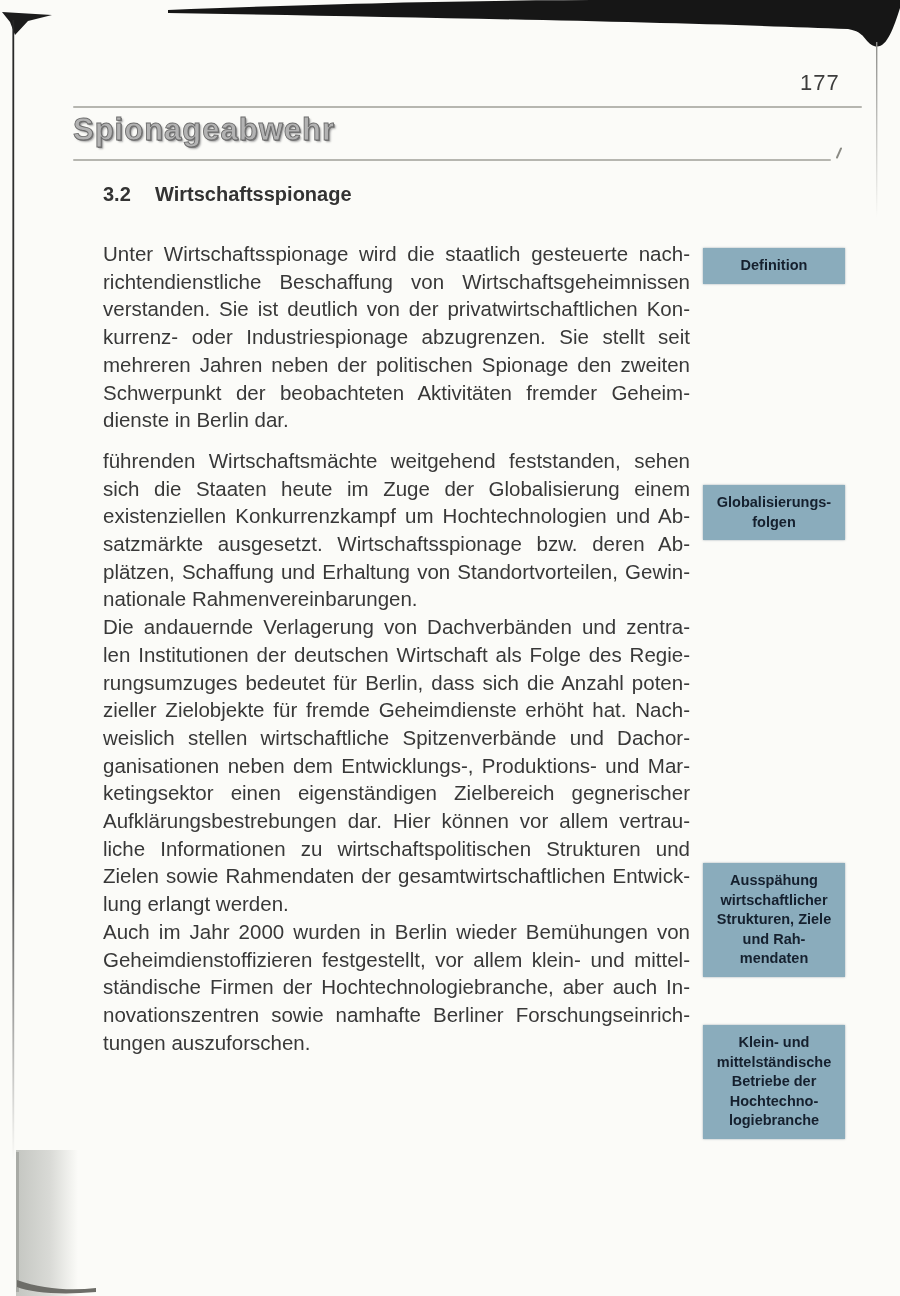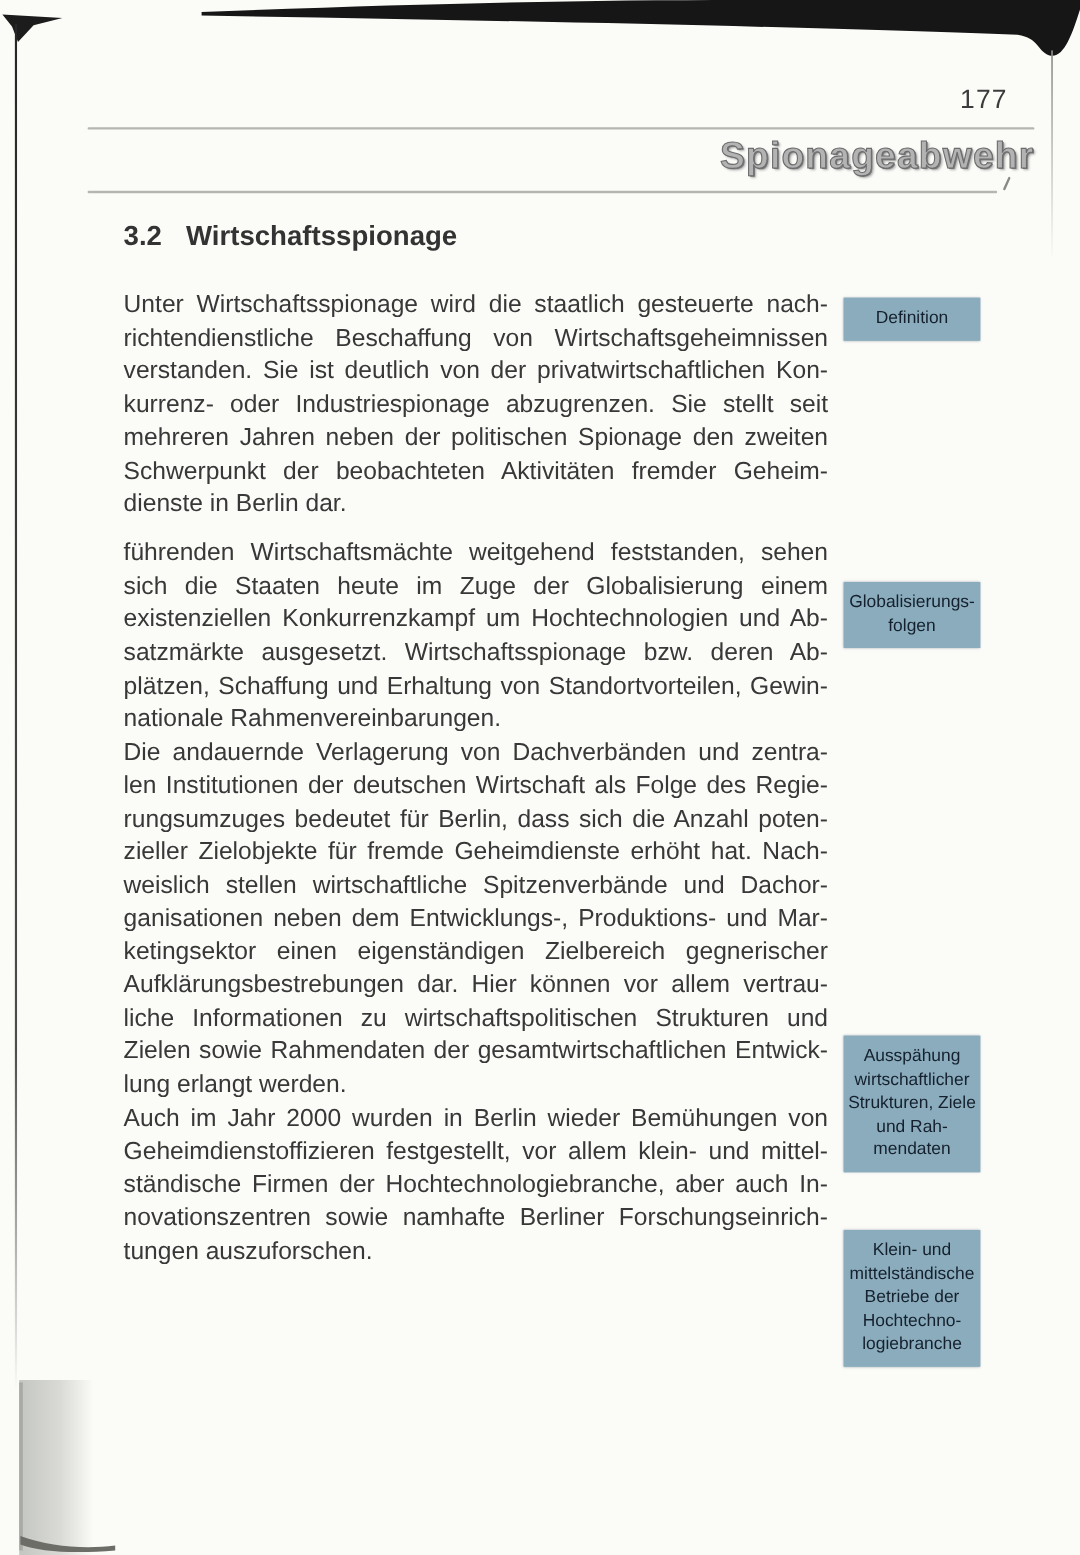--- a/index.html
+++ b/index.html
@@ -13,49 +13,49 @@
   .artifacts{position:absolute;left:0;top:0;width:900px;height:1296px;pointer-events:none;}
   
   .page-number{
     position:absolute;left:800px;top:70px;width:60px;
     font-size:22px;color:#3c3c3c;letter-spacing:1px;
   }
   .rule{position:absolute;height:2px;background:#b6b6b0;border-radius:2px;}
   .rule-top{left:73px;top:106px;width:789px;}
   .rule-bottom{left:73px;top:159px;width:758px;}
   .running-header{
-    position:absolute;left:73px;top:112px;width:789px;text-align:right;
+    position:absolute;left:73px;top:112px;width:789px;text-align:left;
     font-size:31px;font-weight:bold;letter-spacing:1px;
     color:#b3b3b3;-webkit-text-stroke:0.9px #6c6c6c;
     text-shadow:1px 1px 0 #7a7a7a,2px 2px 2px #a9a9a9;
   }
   .slash-mark{
     position:absolute;left:838px;top:147px;width:2px;height:12px;
     background:#8a8a84;transform:rotate(24deg);border-radius:2px;
   }
   
   .section-heading{
     position:absolute;left:103px;top:183px;
-    font-size:23px;font-weight:bold;color:#333;display:flex;
+    font-size:20px;font-weight:bold;color:#333;display:flex;
   }
   .section-heading .num{width:52px;}
   
   .body-text{
     position:absolute;left:103px;top:240px;width:587px;
     font-size:20.5px;line-height:27.7px;color:#383838;
   }
   .paragraph{margin:0;}
   .paragraph.gap-after{margin-bottom:13px;}
   .line{text-align:justify;text-align-last:justify;white-space:normal;}
   .line.last{text-align-last:left;}
   
   .margin-label{
-    position:absolute;left:703px;width:114px;box-sizing:border-box;
+    position:absolute;left:703px;width:142px;box-sizing:border-box;
     background:var(--label-bg,#8aacbc);color:var(--label-text,#15202e);
-    font-size:14.5px;font-weight:normal;line-height:19.5px;
+    font-size:14.5px;font-weight:bold;line-height:19.5px;
     text-align:center;white-space:pre-line;padding:8px 3px;
     box-shadow:0 0 2px rgba(90,110,125,.55);
   }
   .label-0{top:248px;}
   .label-1{top:485px;}
   .label-2{top:842px;margin-top:21px;}
   .label-3{top:1025px;}
 </style>
 </head>
 <body>

